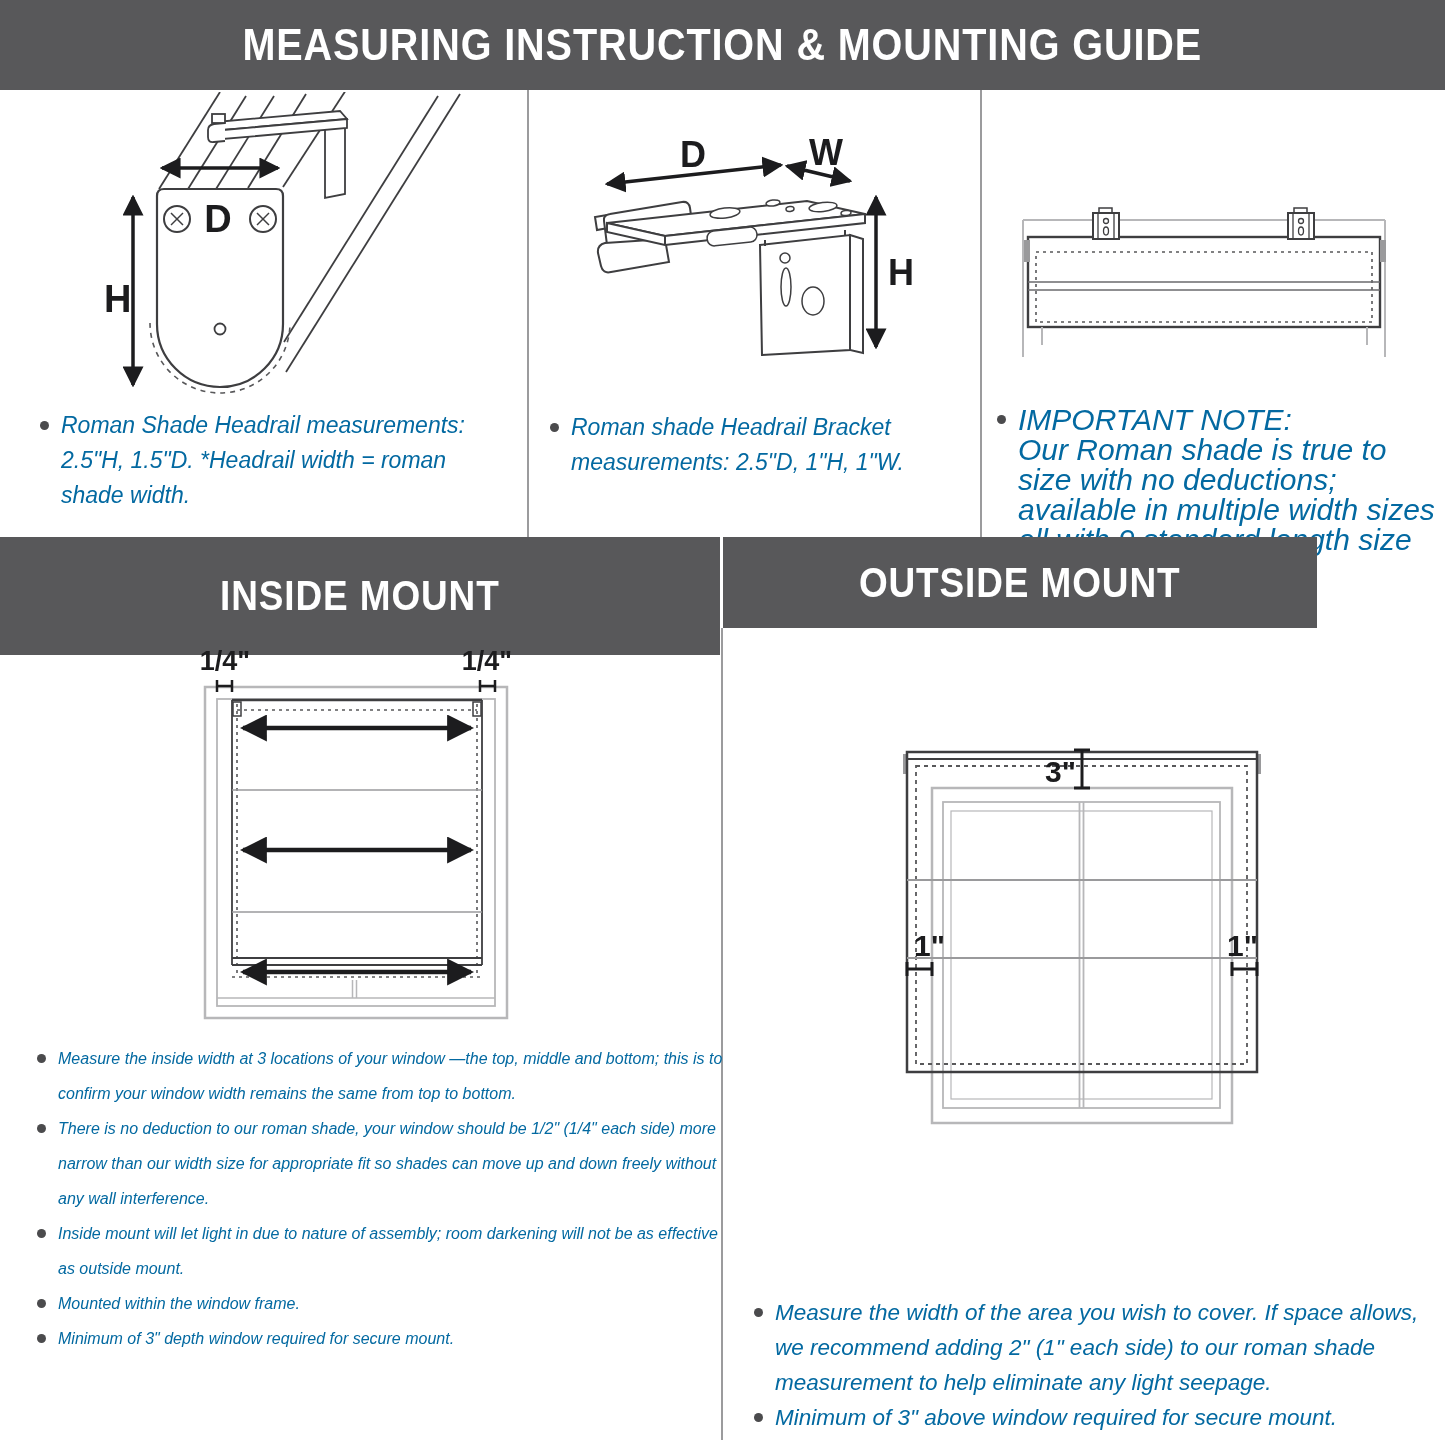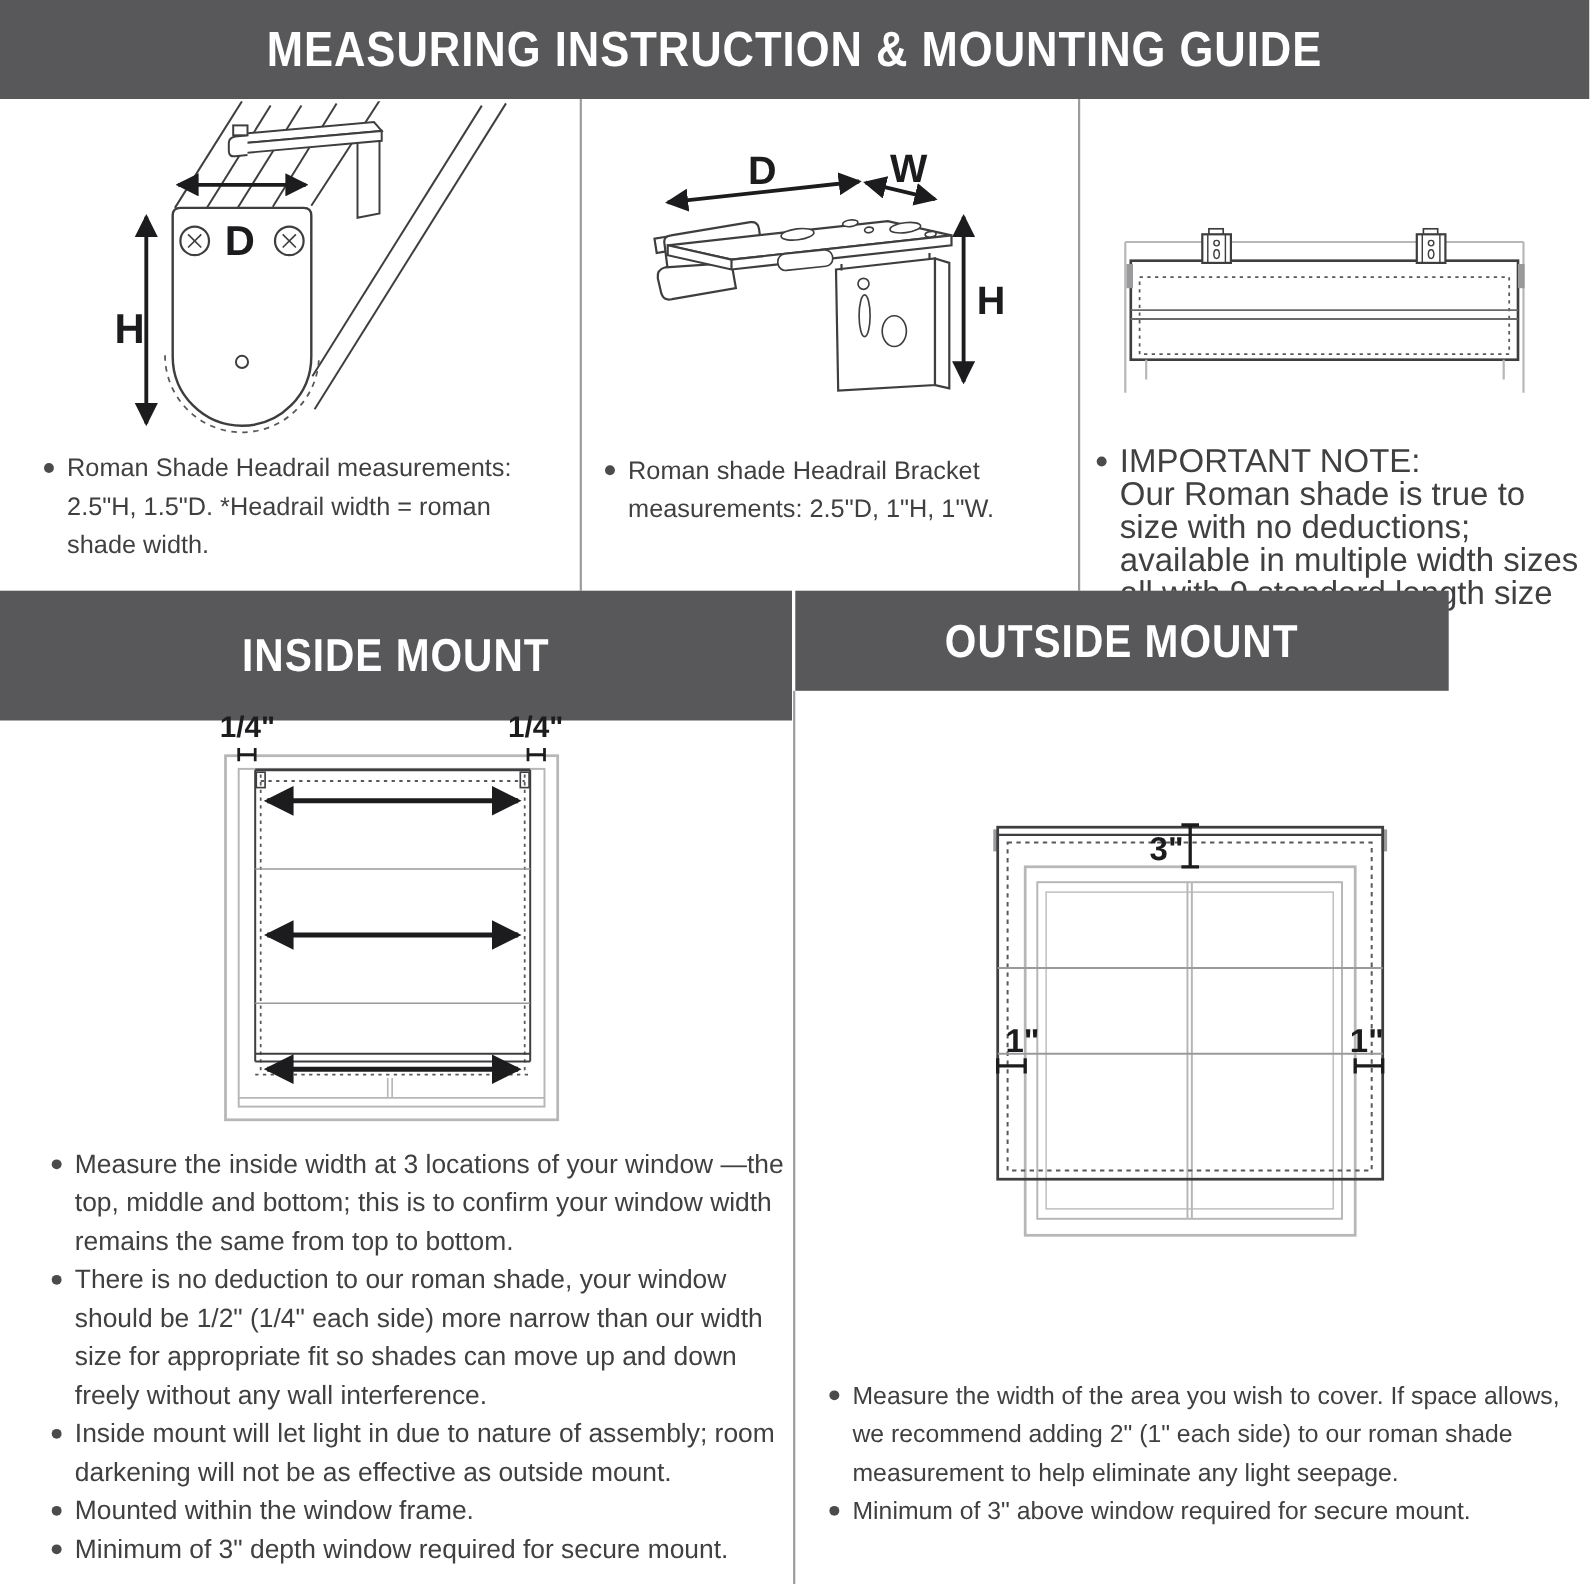--- a/index.html
+++ b/index.html
@@ -12,30 +12,30 @@
   #title-bar{left:0;top:0;width:1445px;height:90px;}
   #title-bar .bar-text{font-size:45px;}
   #inside-bar{left:0;top:537px;width:720px;height:118px;}
   #outside-bar{left:723px;top:537px;width:594px;height:91px;}
   #inside-bar .bar-text,#outside-bar .bar-text{font-size:42px;}
   .vline{position:absolute;width:1.5px;background:#9b9b9d;}
   #divider-top-1{left:527px;top:90px;height:447px;}
   #divider-top-2{left:980px;top:90px;height:447px;}
   #divider-mid{left:721px;top:628px;height:812px;}
   .diagram{position:absolute;}
-  .note,.bullets{position:absolute;font-size:23px;line-height:35px;color:#404040;}
+  .note,.bullets{position:absolute;font-size:23px;line-height:35px;color:#0369a1;font-style:italic;}
   ul.plain{list-style:none;margin:0;padding:0;}
   ul.plain>li{position:relative;padding-left:23px;}
   ul.plain>li::before{content:"";position:absolute;left:2px;top:13px;width:9px;height:9px;border-radius:50%;background:#4b4b4d;}
   #headrail-note{left:38px;top:408px;width:440px;}
   #bracket-note{left:548px;top:410px;width:368px;}
   #important-note{left:995px;top:405px;width:442px;font-size:30px;line-height:30px;}
   #important-note li::before{top:10px;}
-  #inside-bullets{left:45px;top:1041px;width:688px;font-size:24px;}
-  #outside-bullets{left:752px;top:1251px;width:680px;font-size:22.5px;}
+  #inside-bullets{left:35px;top:1041px;width:688px;font-size:16px;}
+  #outside-bullets{left:752px;top:1295px;width:680px;font-size:22.5px;}
   svg text{font-family:"Liberation Sans",sans-serif;font-weight:bold;fill:#1c1c1e;}
 </style>
 </head>
 <body>
 
 <header class="bar" id="title-bar">
   <span class="bar-text">MEASURING INSTRUCTION &amp; MOUNTING GUIDE</span>
 </header>
 
 <div class="vline" id="divider-top-1"></div>

